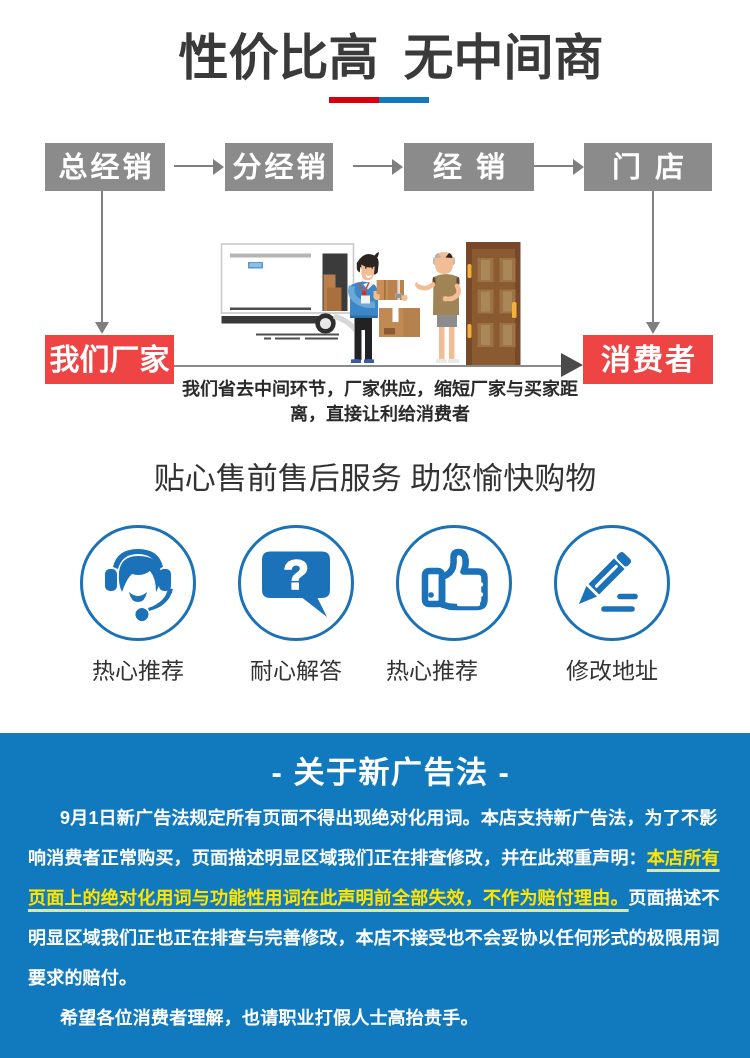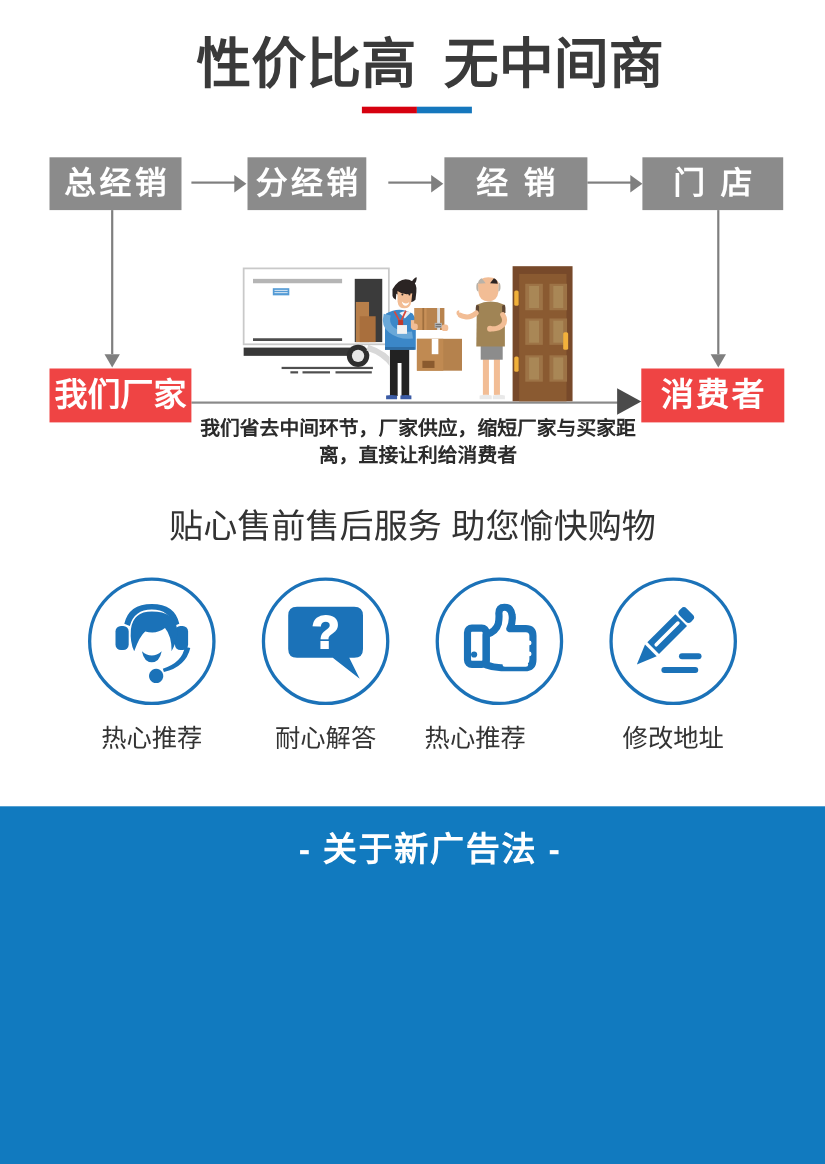--- a/index.html
+++ b/index.html
@@ -208,13 +208,21 @@
   </g>
 </svg>
 
 <div class="clab" style="left:58px;">热心推荐</div>
 <div class="clab" style="left:216px;">耐心解答</div>
 <div class="clab" style="left:352px;">热心推荐</div>
 <div class="clab" style="left:532px;">修改地址</div>
 
 <div class="abs" style="left:0;top:733px;width:750px;height:325px;background:#117abf;color:#fff;padding-left:16px;">
   <div style="text-align:center;font-size:31px;font-weight:bold;margin-top:14px;letter-spacing:1.5px;">- 关于新广告法 -</div>
+  <div style="position:absolute;left:28px;top:65px;width:700px;font-size:18px;font-weight:bold;line-height:40px;letter-spacing:0.2px;white-space:nowrap;">
+    <span style="margin-left:32px;"></span>9月1日新广告法规定所有页面不得出现绝对化用词。本店支持新广告法，为了不影<br>
+    响消费者正常购买，页面描述明显区域我们正在排查修改，并在此郑重声明：<span style="color:#ffe400;text-decoration:underline;text-decoration-color:#d9e8a8;text-decoration-thickness:2.5px;text-underline-offset:5px;">本店所有<br>
+    页面上的绝对化用词与功能性用词在此声明前全部失效，不作为赔付理由。</span>页面描述不<br>
+    明显区域我们正也正在排查与完善修改，本店不接受也不会妥协以任何形式的极限用词<br>
+    要求的赔付。<br>
+    <span style="margin-left:32px;"></span>希望各位消费者理解，也请职业打假人士高抬贵手。
+  </div>
 </div>
 
 </body></html>

